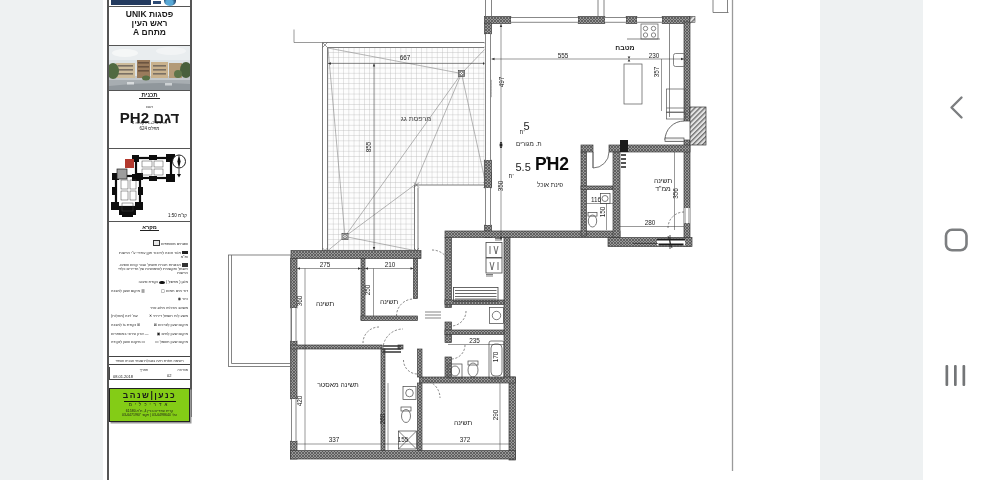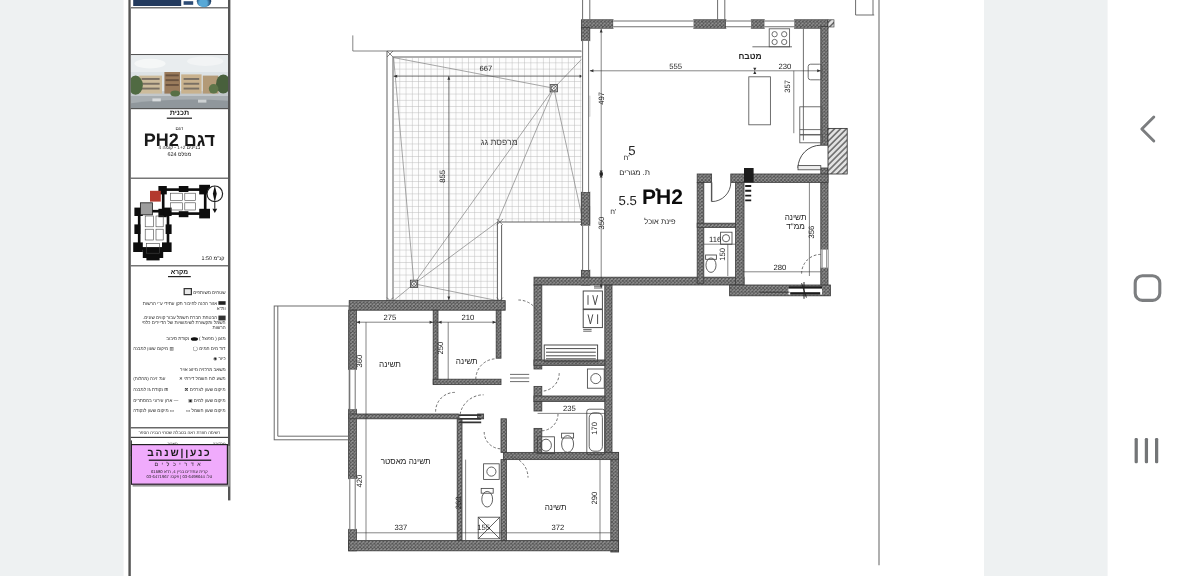--- a/index.html
+++ b/index.html
@@ -15,20 +15,21 @@
 <div class="gr"></div>
 
 <div id="tb">
  <div class="bl"></div>
     <div class="br"></div>
  <div class="sec" style="top:0;height:7px;background:#fff;border-bottom:1.5px solid #555">
    <div style="position:absolute;left:2px;top:0px;width:40px;height:4.5px;background:#233a5e"></div>
    <div style="position:absolute;left:44px;top:0.5px;width:8px;height:3.5px;background:#2c4a74"></div>
    <div style="position:absolute;left:55px;top:-4px;width:12px;height:10px;background:radial-gradient(circle at 45% 65%,#58a8d6 0 35%,#1b3a60 70%);border-radius:50%"></div>
  </div>
+ <div class="sec c" style="top:10px;font-weight:bold;font-size:8.5px;line-height:9px" dir="rtl">פסגות UNIK<br>ראש העין<br>מתחם A</div>
  <div class="sec" style="top:45px;height:46px;border-top:1px solid #555;border-bottom:1px solid #555">
   <svg width="81" height="44" style="display:block">
    <rect width="81" height="44" fill="#dde3e6"></rect>
    <rect y="0" width="81" height="14" fill="#e9edef"></rect>
    <ellipse cx="16" cy="7" rx="13" ry="4" fill="#f5f7f7"></ellipse>
    <ellipse cx="62" cy="5" rx="15" ry="4" fill="#f2f4f5"></ellipse>
    <rect x="0" y="33" width="81" height="11" fill="#a7adb1"></rect>
    <rect x="0" y="30" width="81" height="4" fill="#c2c7ca"></rect>
    <rect x="7" y="17" width="19" height="15" fill="#cdbc9c"></rect>
    <rect x="28" y="14" width="13" height="18" fill="#9a7b5c"></rect>
@@ -136,21 +137,21 @@
    <div style="position:absolute;left:0;top:0;width:42px;height:13px;border-left:1px solid #444">
         <span style="position:absolute;right:4px;top:1px;font-size:3.2px">תאריך</span>
         <span style="position:absolute;left:3px;bottom:1.5px">08.01.2018</span>
       </div>
    <div style="position:absolute;right:0;top:0;width:38px;height:13px">
         <span style="position:absolute;right:2px;top:1px;font-size:3.2px">מהדורה</span>
         <span style="position:absolute;left:15px;bottom:2px">02</span>
       </div>
  </div>
 
- <div class="sec c" style="top:370px;height:34px;border:1.5px solid #222;box-shadow:1.5px 1.5px 0 #999;background:#f0abfc">
+ <div class="sec c" style="top:388px;height:34px;border:1.5px solid #222;box-shadow:1.5px 1.5px 0 #999;background:#84cc16">
    <div style="font-size:8.5px;font-weight:bold;letter-spacing:1.5px;margin-top:1px" dir="rtl">כנען|שנהב</div>
    <div style="width:52px;border-top:1.2px solid #111;margin:.5px auto 0"></div>
    <div style="font-size:4.5px;letter-spacing:3px;margin-top:.5px" dir="rtl">אדריכלים</div>
    <div style="font-size:3.5px;margin-top:1.5px" dir="rtl">קרית עתידים בניין 4, ת"א 61580</div>
    <div style="font-size:3.5px" dir="rtl">טל: 03-6498644 | פקס: 03-6471967</div>
  </div>
 </div>
 
 <svg id="plan" style="position:absolute;left:0;top:0" width="987" height="480" viewBox="0 0 987 480">
 <defs>

